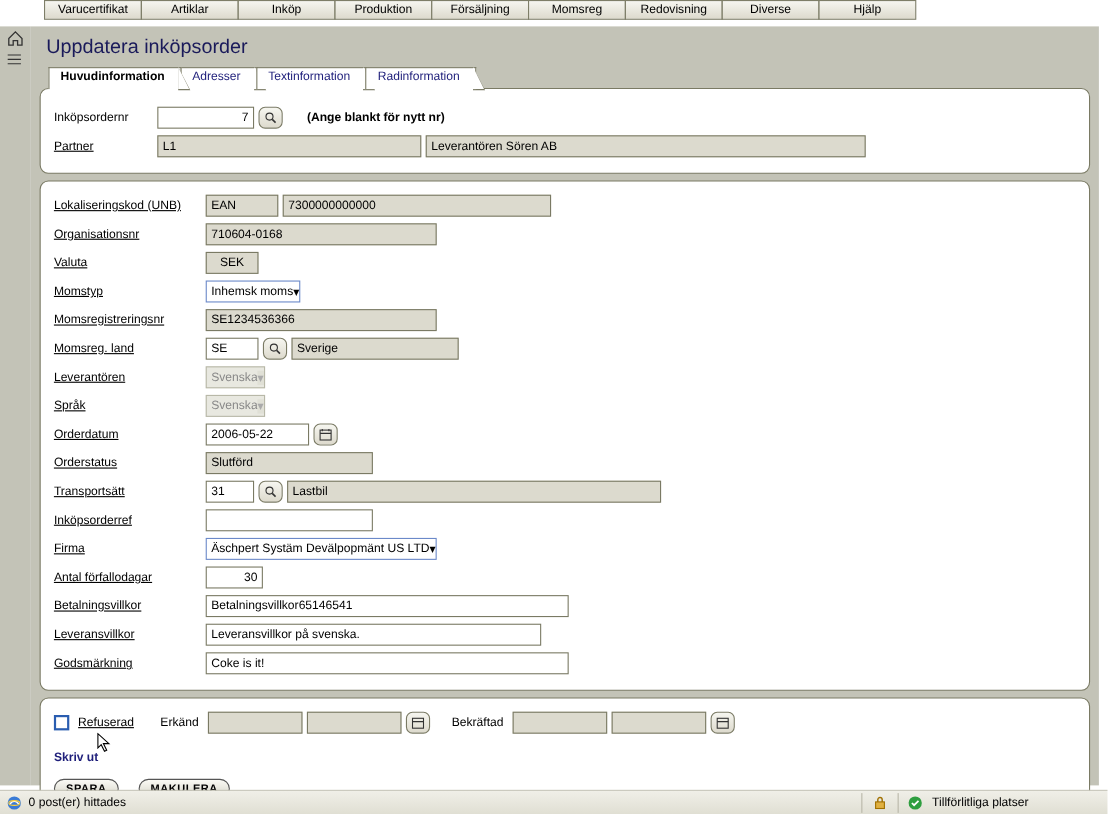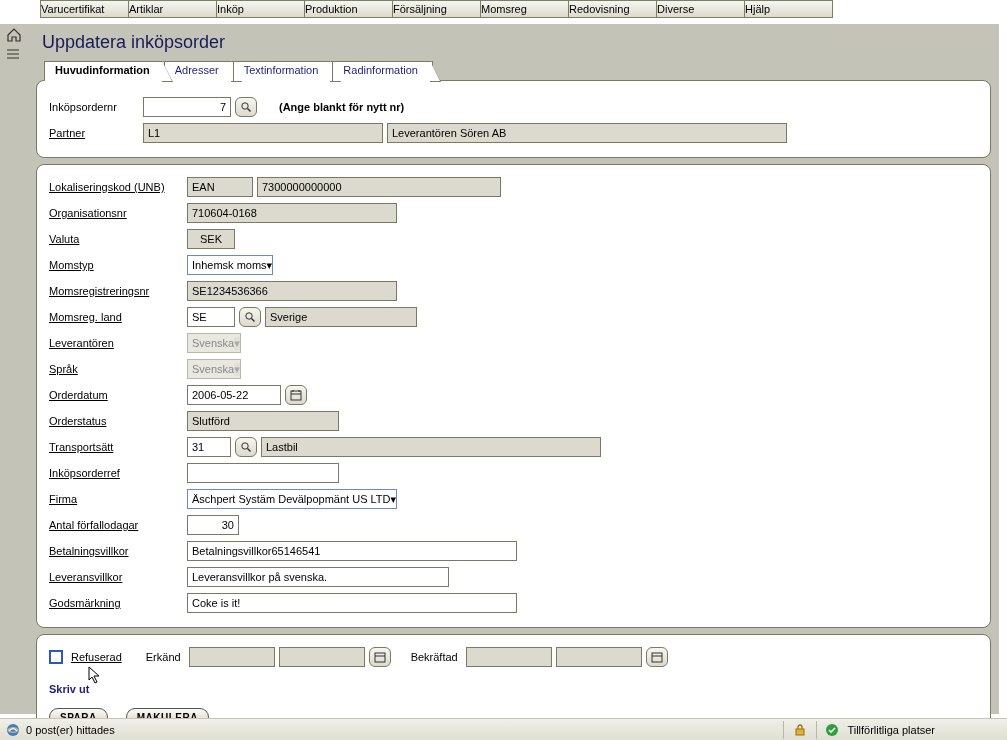--- a/index.html
+++ b/index.html
@@ -1,18 +1,18 @@
 <!DOCTYPE html>
 <html><head>
 <meta charset="utf-8">
 <style>
 * { box-sizing: border-box; margin: 0; padding: 0; }
 body { font-family: Tahoma, Arial, sans-serif; font-size: 11px; background: #fff; width: 1007px; height: 740px; overflow: hidden; position: relative; }
 .menubar { display: flex; gap: 0; padding: 0 0 0 40px; background: #fff; }
-.menubar .mnu { width: 89px; height: 18px; border: 1px solid #7e7e68; background: linear-gradient(#f6f6f0,#dddacd); text-align: left; font-size: 11px; line-height: 16px; cursor: pointer; margin-right: -1px; }
+.menubar .mnu { width: 89px; height: 18px; border: 1px solid #7e7e68; background: linear-gradient(#f6f6f0,#dddacd); text-align: center; font-size: 11px; line-height: 16px; cursor: pointer; margin-right: -1px; }
 .sidebar { position: absolute; left: 0; top: 24px; width: 28px; height: 690px; background: #c3c3b7; display: flex; flex-direction: column; align-items: center; padding-top: 4px; gap: 6px; }
 .sidebar .ico { width: 16px; height: 14px; }
 .main { position: absolute; left: 28px; top: 24px; right: 8px; bottom: 26px; background: #c3c3b7; padding: 6px 8px 8px 8px; }
 .page-title { font-family: Verdana, sans-serif; font-size: 18px; color: #1a1a5a; padding: 2px 6px 8px 6px; }
 .tabs { display: flex; align-items: flex-end; position: relative; z-index: 2; margin-left: 8px; }
 .tab { position: relative; height: 20px; padding: 2px 14px 0 10px; border: 1px solid #7a7a64; border-bottom: none; background: #fff; font-size: 11px; color: #1e1e7a; margin-right: -1px; border-radius: 0 0 0 0; cursor: pointer; }
 .tab::after { content: ""; position: absolute; right: -8px; top: -1px; width: 0; height: 0; border-bottom: 20px solid #fff; border-right: 10px solid transparent; }
 .tab::before { content: ""; position: absolute; right: -9px; top: -1px; width: 0; height: 0; border-bottom: 21px solid #7a7a64; border-right: 11px solid transparent; z-index:-1;}
 .tab.active { font-weight: bold; color: #000; z-index: 3; }
 .panel { background: #fff; border: 1px solid #7a7a64; border-radius: 8px; padding: 10px 12px; margin-top: -1px; position: relative; }
@@ -189,21 +189,21 @@
     <div class="row">
       <span class="lbl">Antal förfallodagar</span>
       <input class="fld white" style="width: 52px; text-align: right;" value="30">
     </div>
     <div class="row">
       <span class="lbl">Betalningsvillkor</span>
       <input class="fld white" style="width: 330px;" value="Betalningsvillkor65146541">
     </div>
     <div class="row">
       <span class="lbl">Leveransvillkor</span>
-      <input class="fld white" style="width: 262px;" value="Leveransvillkor på svenska.">
+      <input class="fld white" style="width: 305px;" value="Leveransvillkor på svenska.">
     </div>
     <div class="row">
       <span class="lbl">Godsmärkning</span>
       <input class="fld white" style="width: 330px;" value="Coke is it!">
     </div>
   </div>
 
   <div class="panel bottompanel">
     <div class="row">
       <span class="chk"></span>

